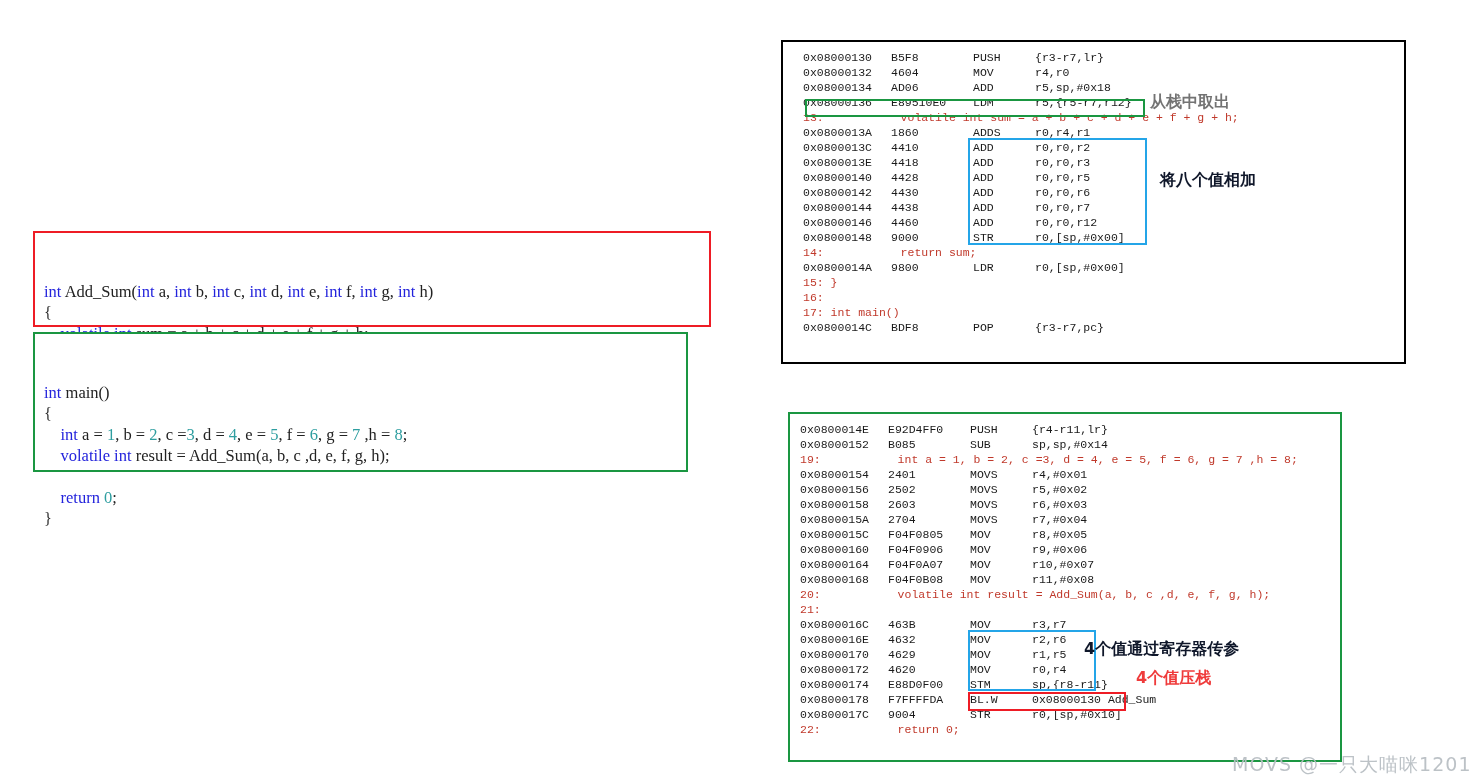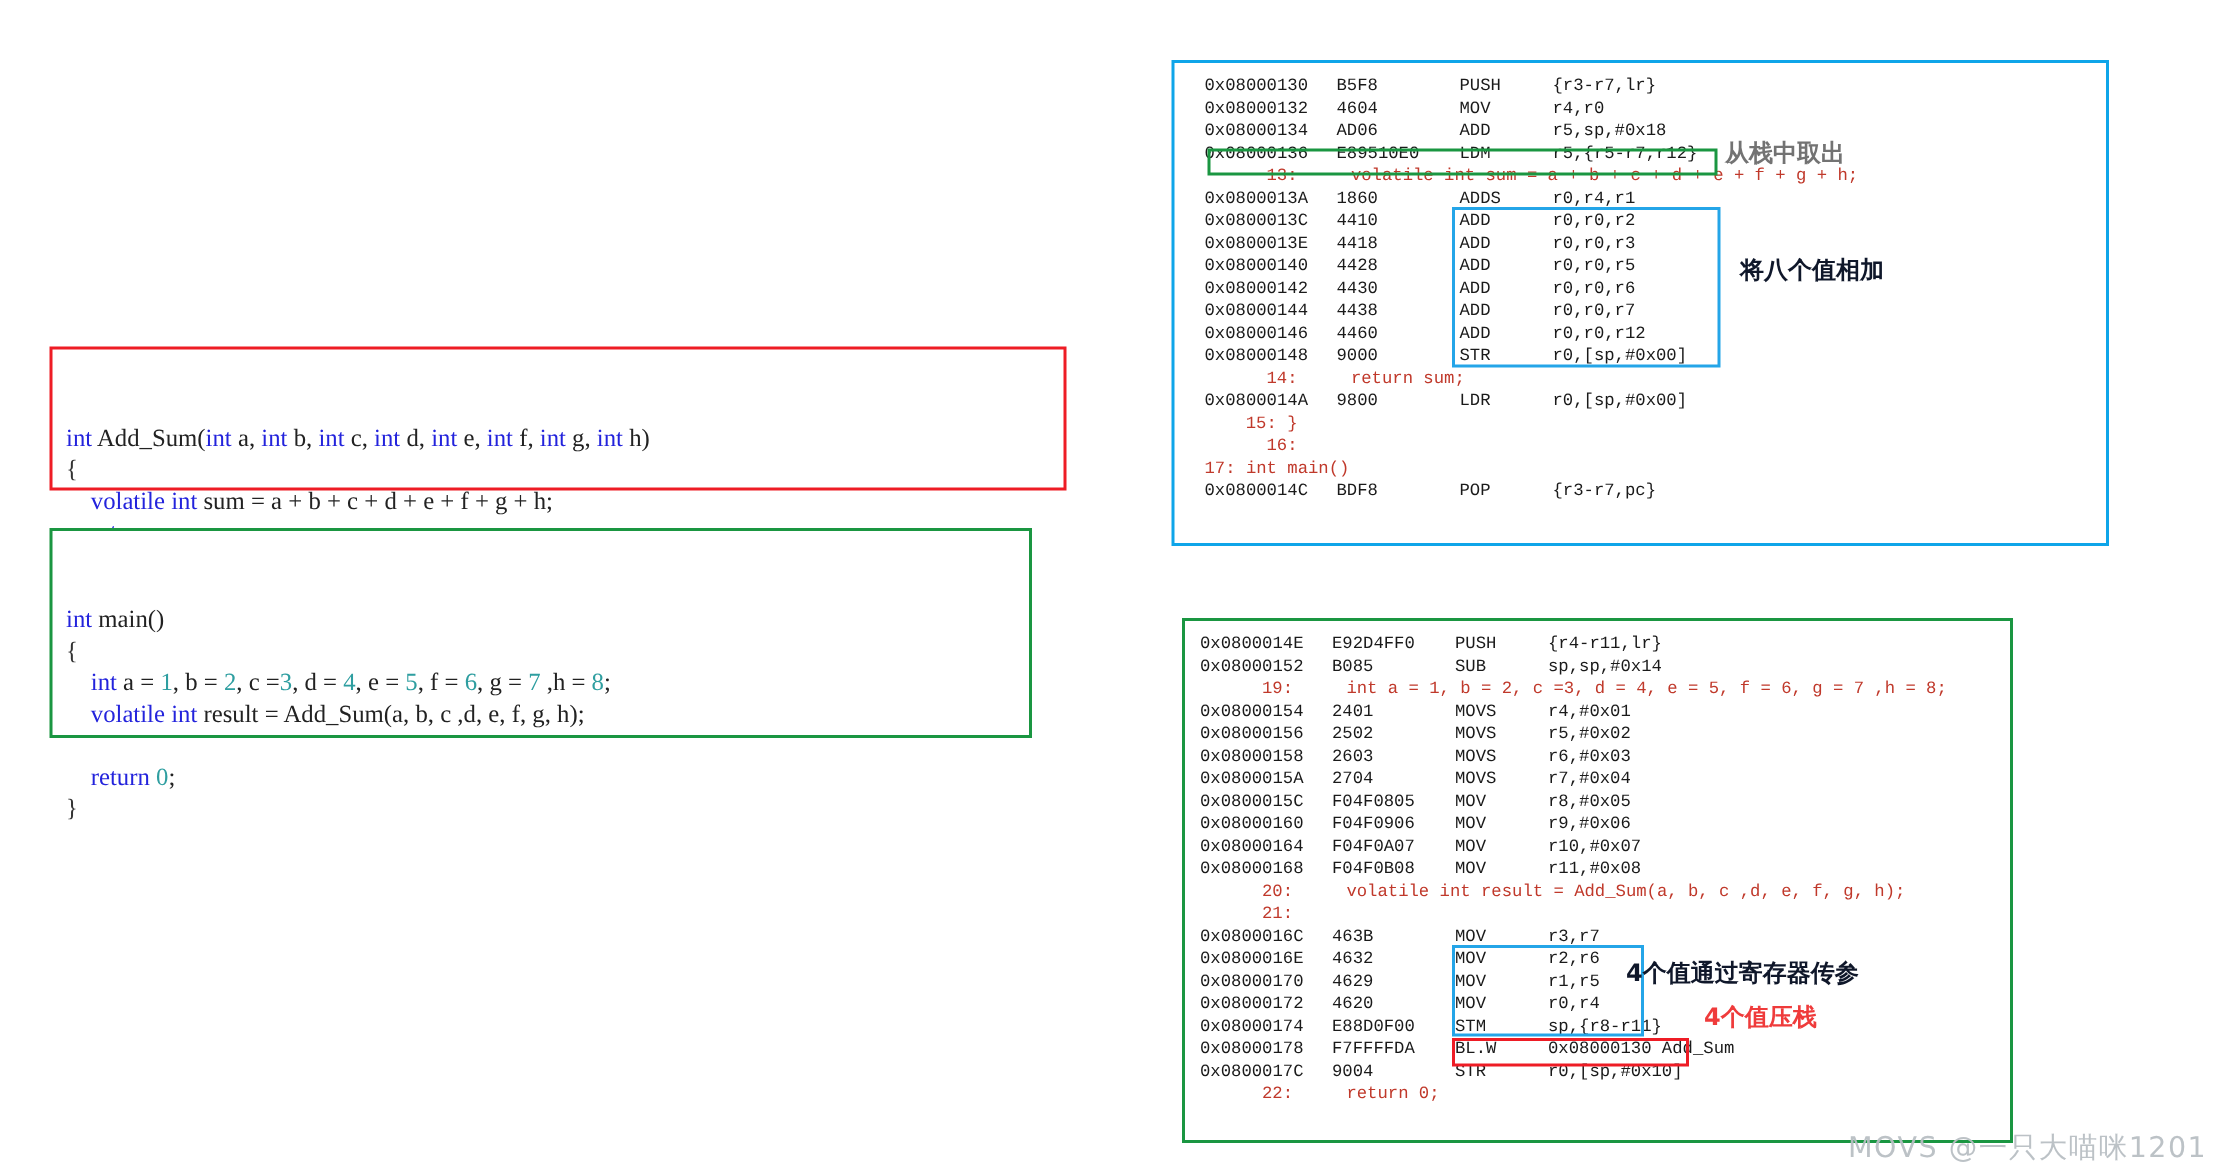--- a/index.html
+++ b/index.html
@@ -29,21 +29,21 @@
   #src-addsum {
     left: 33px;
     top: 231px;
     width: 678px;
     height: 96px;
     border: 2px solid #ee1c25;
     padding: 6px 0 0 9px;
   }
   #src-main {
     left: 33px;
-    top: 352px;
+    top: 332px;
     width: 655px;
     height: 140px;
     border: 2px solid #1a9641;
     padding: 6px 0 0 9px;
   }
   .code-line { display: block; height: 21px; }
   .kw   { color: #2323dc; }
   .num  { color: #2e9ea0; }
   .plain{ color: #222222; }
   .brace{ color: #333333; }
@@ -56,21 +56,21 @@
     font-family: "Liberation Mono", monospace;
     font-size: 11.5px;
     line-height: 15px;
     white-space: pre;
   }
   #asm-top {
     left: 781px;
     top: 40px;
     width: 625px;
     height: 324px;
-    border: 2px solid #0ea5e9;
+    border: 2px solid #000000;
   }
   #asm-bottom {
     left: 788px;
     top: 412px;
     width: 554px;
     height: 350px;
     border: 2px solid #1a9641;
   }
   .asm-lines {
     position: absolute;
@@ -85,21 +85,21 @@
     color: #1a1a1a;
   }
   .asm-row .addr { display: inline-block; width: 88px; }
   .asm-row .code { display: inline-block; width: 82px; }
   .asm-row .mnem { display: inline-block; width: 62px; }
   .asm-row .ops  { display: inline-block; }
   .asm-row.srcline { color: #c0392b; }
   .asm-row.srcline .lineno {
     display: inline-block;
     width: 62px;
-    text-align: right;
+    text-align: left;
     padding-right: 8px;
   }
   .asm-row.srcline .srctext { display: inline-block; }
 
   
   .hl {
     position: absolute;
     box-sizing: border-box;
     pointer-events: none;
   }

